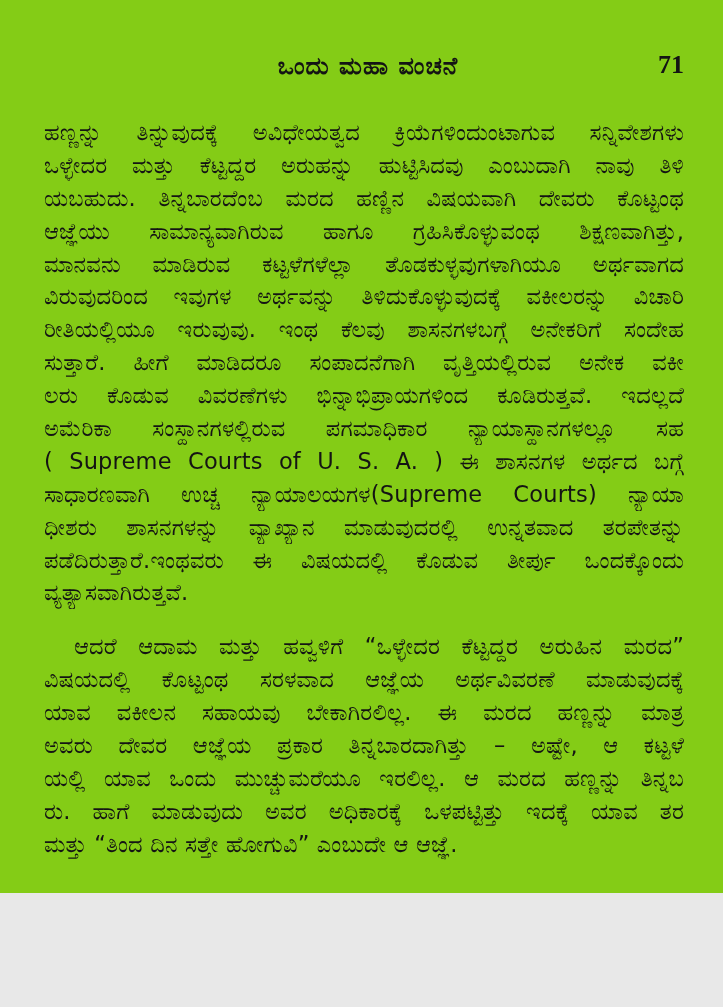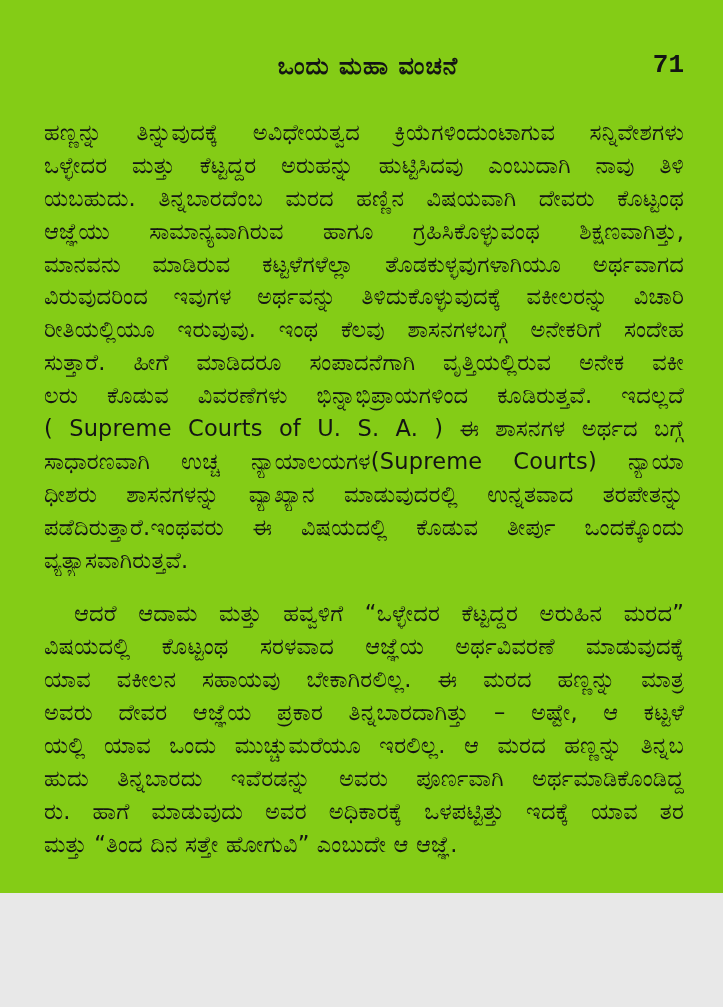--- a/index.html
+++ b/index.html
@@ -34,21 +34,21 @@
     letter-spacing: 1px;
     transform: translateX(5px);
     white-space: nowrap;
   }
   .running-header .pagenum {
     position: absolute;
     right: 2px;
     top: -2px;
     font-size: 26px;
     font-weight: 700;
-    font-family: Liberation Mono, monospace;
+    font-family: Liberation Serif, serif;
   }
   .body-text {
     position: absolute;
     top: 112px;
     left: 40px;
     width: 648px;
   }
   .para {
     margin: 4px;
   }
@@ -88,33 +88,33 @@
     <div class="para">
       <div class="line">ಹಣ್ಣನ್ನು ತಿನ್ನುವುದಕ್ಕೆ ಅವಿಧೇಯತ್ವದ ಕ್ರಿಯೆಗಳಿಂದುಂಟಾಗುವ ಸನ್ನಿವೇಶಗಳು</div>
       <div class="line">ಒಳ್ಳೇದರ ಮತ್ತು ಕೆಟ್ಟದ್ದರ ಅರುಹನ್ನು ಹುಟ್ಟಿಸಿದವು ಎಂಬುದಾಗಿ ನಾವು ತಿಳಿ</div>
       <div class="line">ಯಬಹುದು. ತಿನ್ನಬಾರದೆಂಬ ಮರದ ಹಣ್ಣಿನ ವಿಷಯವಾಗಿ ದೇವರು ಕೊಟ್ಟಂಥ</div>
       <div class="line">ಆಜ್ಞೆಯು ಸಾಮಾನ್ಯವಾಗಿರುವ ಹಾಗೂ ಗ್ರಹಿಸಿಕೊಳ್ಳುವಂಥ ಶಿಕ್ಷಣವಾಗಿತ್ತು,</div>
       <div class="line">ಮಾನವನು ಮಾಡಿರುವ ಕಟ್ಟಳೆಗಳೆಲ್ಲಾ ತೊಡಕುಳ್ಳವುಗಳಾಗಿಯೂ ಅರ್ಥವಾಗದ</div>
       <div class="line">ವಿರುವುದರಿಂದ ಇವುಗಳ ಅರ್ಥವನ್ನು ತಿಳಿದುಕೊಳ್ಳುವುದಕ್ಕೆ ವಕೀಲರನ್ನು ವಿಚಾರಿ</div>
       <div class="line">ರೀತಿಯಲ್ಲಿಯೂ ಇರುವುವು. ಇಂಥ ಕೆಲವು ಶಾಸನಗಳಬಗ್ಗೆ ಅನೇಕರಿಗೆ ಸಂದೇಹ</div>
       <div class="line">ಸುತ್ತಾರೆ. ಹೀಗೆ ಮಾಡಿದರೂ ಸಂಪಾದನೆಗಾಗಿ ವೃತ್ತಿಯಲ್ಲಿರುವ ಅನೇಕ ವಕೀ</div>
       <div class="line">ಲರು ಕೊಡುವ ವಿವರಣೆಗಳು ಭಿನ್ನಾಭಿಪ್ರಾಯಗಳಿಂದ ಕೂಡಿರುತ್ತವೆ. ಇದಲ್ಲದೆ</div>
+      <div class="line">ಅಮೆರಿಕಾ ಸಂಸ್ಥಾನಗಳಲ್ಲಿರುವ ಪಗಮಾಧಿಕಾರ ನ್ಯಾಯಾಸ್ಥಾನಗಳಲ್ಲೂ ಸಹ</div>
       <div class="line">( Supreme Courts of U. S. A. ) ಈ ಶಾಸನಗಳ ಅರ್ಥದ ಬಗ್ಗೆ</div>
       <div class="line">ಸಾಧಾರಣವಾಗಿ ಉಚ್ಚ ನ್ಯಾಯಾಲಯಗಳ(Supreme Courts) ನ್ಯಾಯಾ</div>
       <div class="line">ಧೀಶರು ಶಾಸನಗಳನ್ನು ವ್ಯಾಖ್ಯಾನ ಮಾಡುವುದರಲ್ಲಿ ಉನ್ನತವಾದ ತರಪೇತನ್ನು</div>
       <div class="line">ಪಡೆದಿರುತ್ತಾರೆ.ಇಂಥವರು ಈ ವಿಷಯದಲ್ಲಿ ಕೊಡುವ ತೀರ್ಪು ಒಂದಕ್ಕೊಂದು</div>
       <div class="line last">ವ್ಯತ್ಯಾಸವಾಗಿರುತ್ತವೆ.</div>
     </div>
 
     <div class="para">
       <div class="line indent">ಆದರೆ ಆದಾಮ ಮತ್ತು ಹವ್ವಳಿಗೆ “ಒಳ್ಳೇದರ ಕೆಟ್ಟದ್ದರ ಅರುಹಿನ ಮರದ”</div>
       <div class="line">ವಿಷಯದಲ್ಲಿ ಕೊಟ್ಟಂಥ ಸರಳವಾದ ಆಜ್ಞೆಯ ಅರ್ಥವಿವರಣೆ ಮಾಡುವುದಕ್ಕೆ</div>
       <div class="line">ಯಾವ ವಕೀಲನ ಸಹಾಯವು ಬೇಕಾಗಿರಲಿಲ್ಲ. ಈ ಮರದ ಹಣ್ಣನ್ನು ಮಾತ್ರ</div>
       <div class="line">ಅವರು ದೇವರ ಆಜ್ಞೆಯ ಪ್ರಕಾರ ತಿನ್ನಬಾರದಾಗಿತ್ತು – ಅಷ್ಟೇ, ಆ ಕಟ್ಟಳೆ</div>
       <div class="line">ಯಲ್ಲಿ ಯಾವ ಒಂದು ಮುಚ್ಚುಮರೆಯೂ ಇರಲಿಲ್ಲ. ಆ ಮರದ ಹಣ್ಣನ್ನು ತಿನ್ನಬ</div>
-      <div class="line">ಹುದು ತಿನ್ನಬಾರದು ಇವೆರಡನ್ನು ಅವರು ಪೂರ್ಣವಾಗಿ ಅರ್ಥಮಾಡಿಕೊಂಡಿದ್ದ</div>
       <div class="line">ರು. ಹಾಗೆ ಮಾಡುವುದು ಅವರ ಅಧಿಕಾರಕ್ಕೆ ಒಳಪಟ್ಟಿತ್ತು ಇದಕ್ಕೆ ಯಾವ ತರ</div>
       <div class="line last">ಮತ್ತು “ತಿಂದ ದಿನ ಸತ್ತೇ ಹೋಗುವಿ” ಎಂಬುದೇ ಆ ಆಜ್ಞೆ.</div>
     </div>
 
   </div>
 
 </div>
 
 </body></html>

